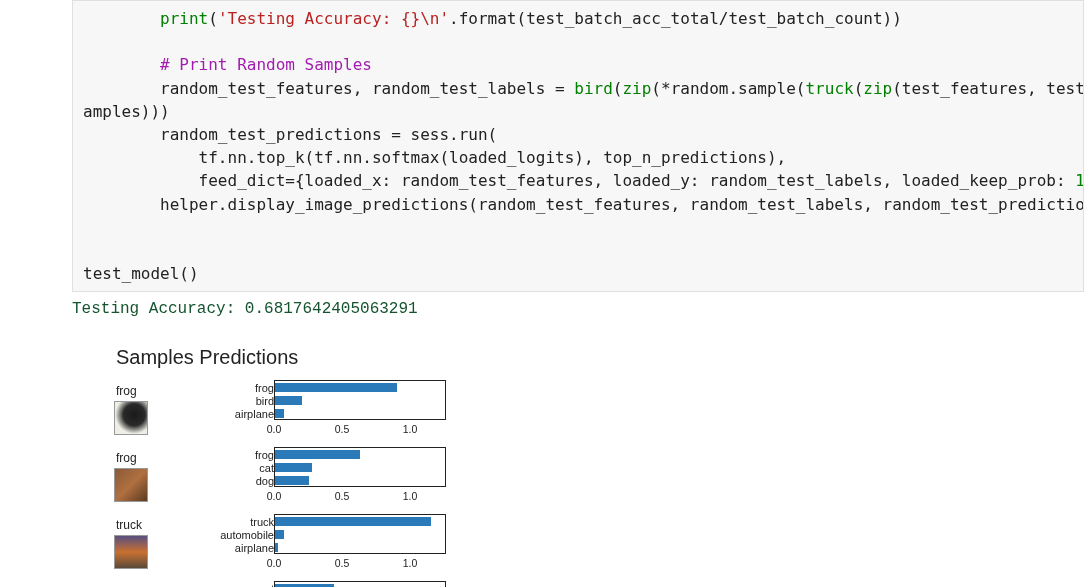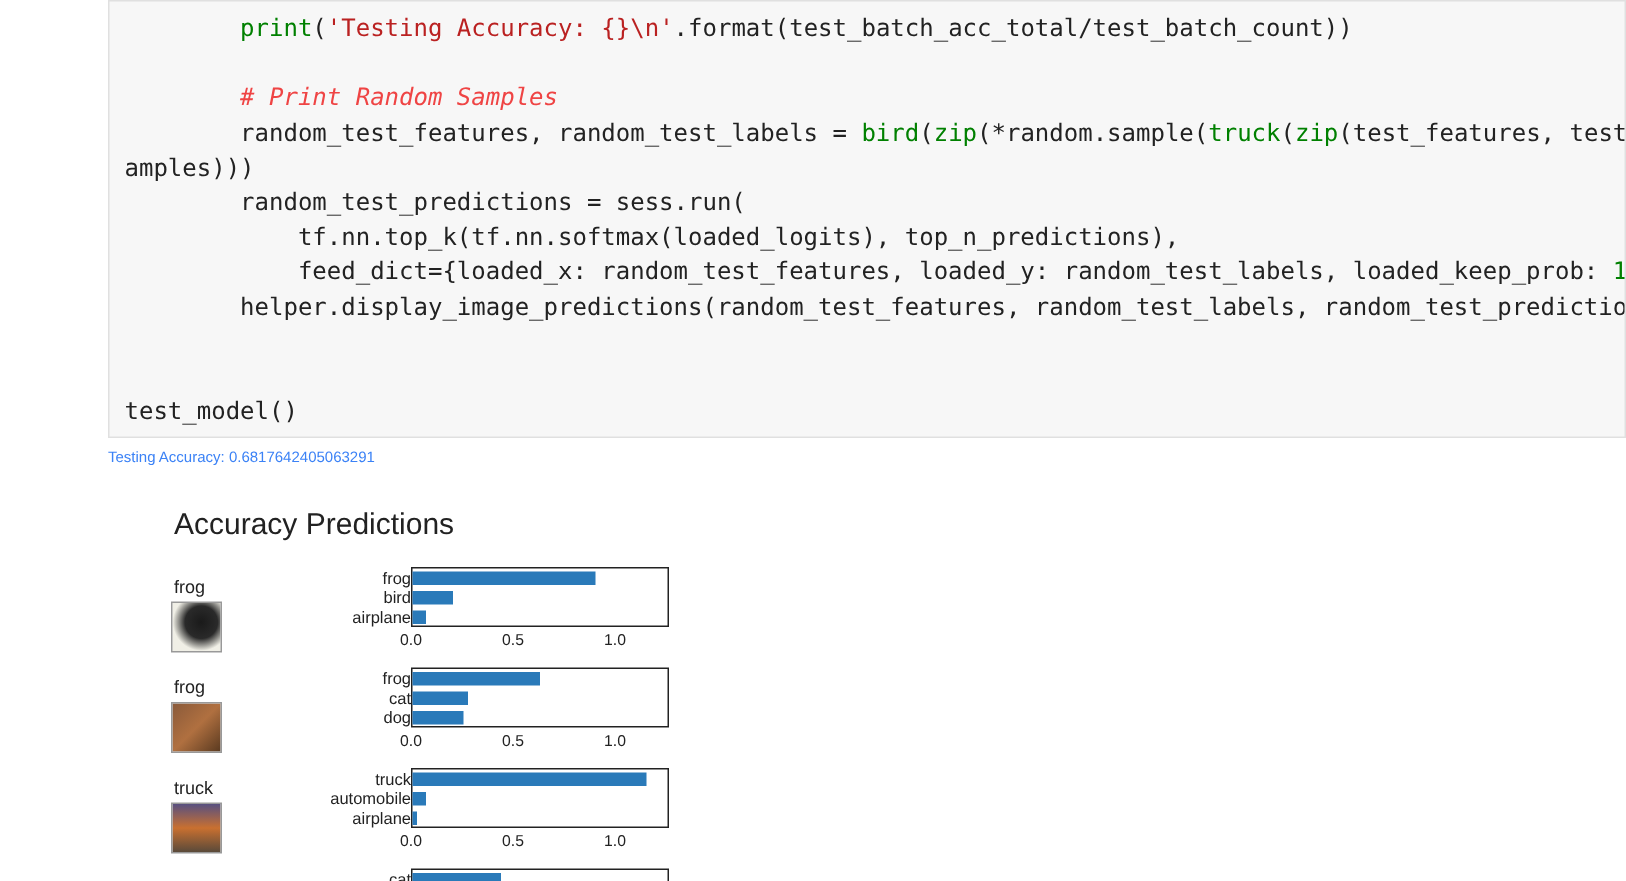--- a/index.html
+++ b/index.html
@@ -18,42 +18,42 @@
     margin: 0 0 0 72px;
     padding: 6px 10px;
     font-family: "Menlo", "Consolas", monospace;
     font-size: 16px;
     line-height: 1.45;
     white-space: pre;
     overflow: hidden;
     color: #222;
   }
   .code-cell .str { color: #ba2121; }
-  .code-cell .cmt { color: #ef4444; font-style: italic; }
+  .code-cell .cmt { color: #a21caf; }
   .code-cell .bi { color: #008000; }
   .code-cell .num { color: #008000; }
   .output-text {
     margin: 8px 0 0 72px;
-    font-family: Liberation Sans, sans-serif;
-    font-size: 10px;
+    font-family: Liberation Mono, monospace;
+    font-size: 16px;
     white-space: pre;
-    color: #3b82f6;
+    color: #14532d;
   }
   .chart-area {
     margin: 28px 0 0 110px;
   }
   .chart-title {
     font-size: 20px;
     font-weight: 500;
     color: #222;
     margin: 0 0 6px 6px;
   }
   .row {
     display: flex;
-    align-items: flex-end;
+    align-items: center;
     height: 67px;
   }
   .left-cell {
     width: 100px;
     padding-top: 2px;
   }
   .label-top {
     font-size: 12px;
     color: #222;
     padding-left: 6px;
@@ -125,21 +125,21 @@
             tf.nn.top_k(tf.nn.softmax(loaded_logits), top_n_predictions),
             feed_dict={loaded_x: random_test_features, loaded_y: random_test_labels, loaded_keep_prob: <span class="num">1.0</span>})
         helper.display_image_predictions(random_test_features, random_test_labels, random_test_predictions)
 
 
 test_model()</div>
 
   <div class="output-text">Testing Accuracy: 0.6817642405063291</div>
 
   <div class="chart-area">
-    <div class="chart-title">Accuracy Predictions</div>
+    <div class="chart-title">Samples Predictions</div>
     <div id="rows">
         <div class="row">
           <div class="left-cell">
             <div class="label-top">frog</div>
             <div class="thumb thumb-frog1"></div>
           </div>
           <div class="right-cell">
             <div class="ylabels">
               <div>frog</div>
               <div>bird</div>

